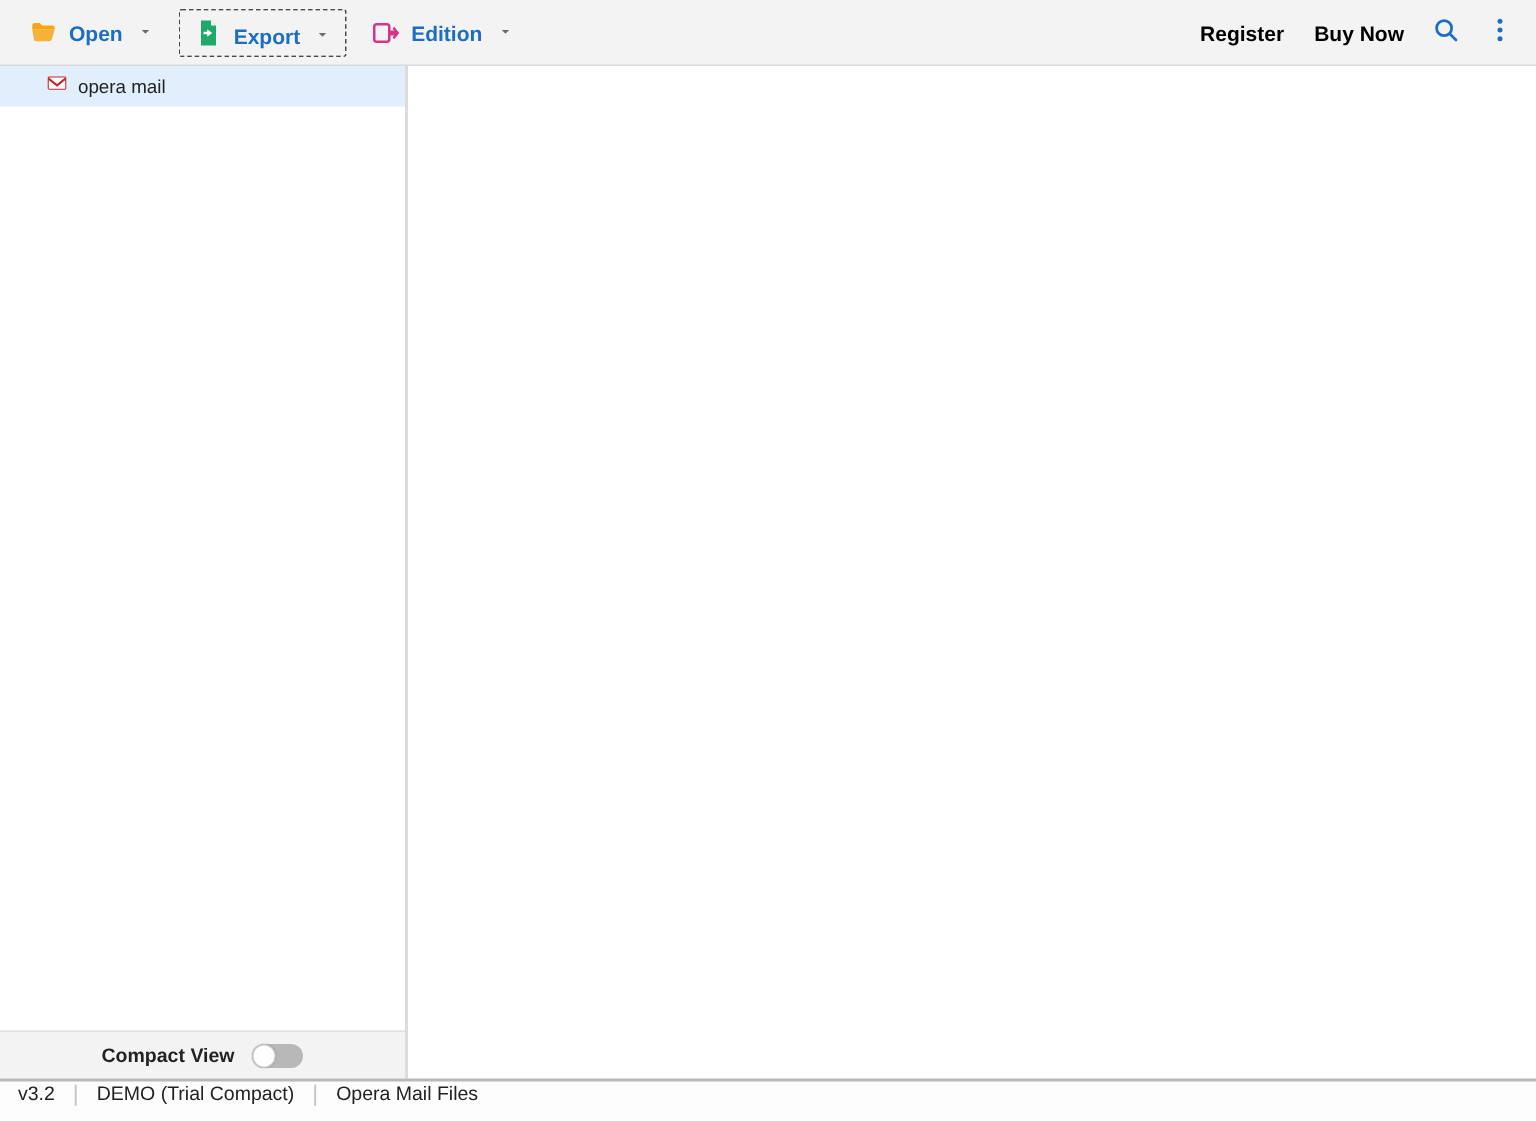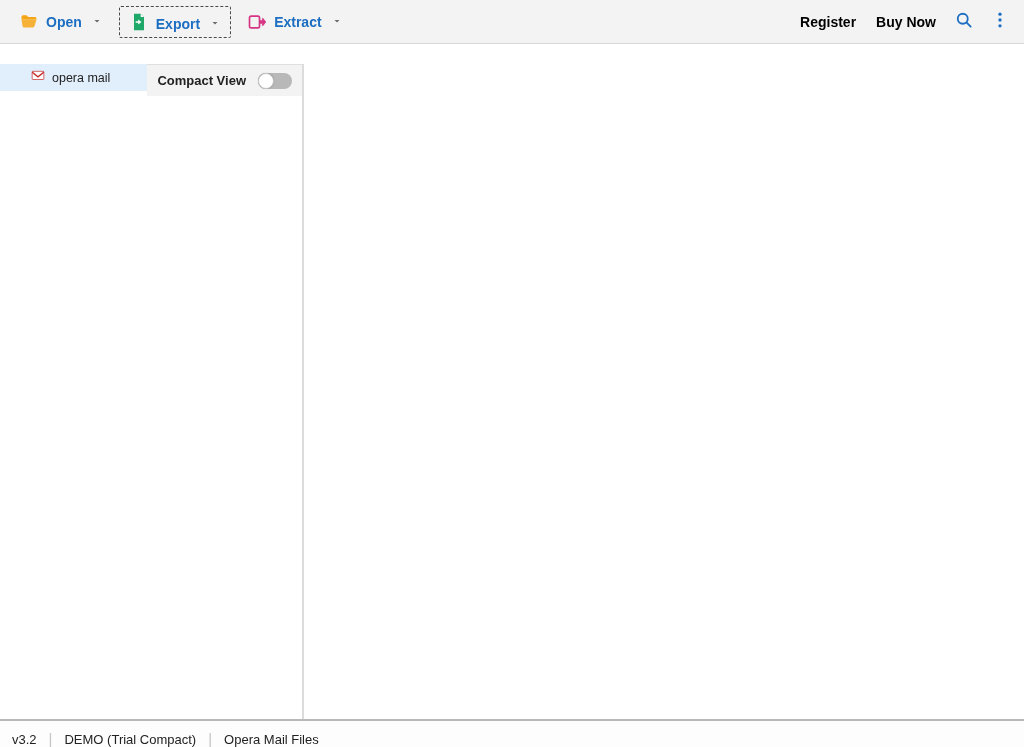--- a/index.html
+++ b/index.html
@@ -23,46 +23,46 @@
   .tb-button.selected { border: 1px dashed #4a4a4a; align-items: flex-end; }
   .tb-icon { width: 20px; height: 20px; display: inline-flex; align-items: center; justify-content: center; flex-shrink: 0; }
   .tb-caret { margin-left: 2px; }
 
   .tb-spacer { flex: 1; }
   .tb-link { padding: 6px 10px; color: #000000; font-weight: 600; font-size: 14px; cursor: pointer; user-select: none; }
   .tb-iconbtn { padding: 6px 8px; cursor: pointer; display: inline-flex; align-items: center; justify-content: center; }
 
   
   .body-row { flex: 1; display: flex; min-height: 0; }
-  .sidebar { width: 304px; display: flex; flex-direction: row; border-right: 2px solid #dcdcdc; margin-top: 20px; }
+  .sidebar { width: 272px; display: flex; flex-direction: column; border-right: 2px solid #dcdcdc; }
   .tree { flex: 1; background: #fff; overflow: auto; }
   .tree-item {
     display: flex; align-items: center; gap: 6px;
     height: 27px; padding: 0 0 0 30px;
     background: #e1eefb;
     cursor: pointer; user-select: none;
   }
   .tree-label { font-size: 12.5px; color: #222; }
 
   .compact-bar {
-    display: flex; align-items: center; justify-content: flex-end; gap: 12px;
+    display: flex; align-items: center; justify-content: center; gap: 12px;
     height: 32px; padding: 0 10px;
     background: #f3f3f3;
     border-top: 1px solid #e0e0e0;
   }
   .compact-label { font-weight: 700; font-size: 13px; color: #222; }
 
   .toggle { width: 34px; height: 16px; border-radius: 8px; background: #b8b8b8; position: relative; cursor: pointer; }
   .toggle-knob { width: 16px; height: 16px; border-radius: 50%; background: #fff; border: 1px solid #c8c8c8; position: absolute; left: 0; top: 0; box-shadow: 0 0 1px rgba(0,0,0,.3); }
 
   .main { flex: 1; background: #fff; }
 
   
   .statusbar {
-    display: flex; align-items: flex-end;
+    display: flex; align-items: flex-start;
     height: 28px; padding: 0 12px;
     border-top: 2px solid #b9b9b9; background: #fdfdfd;
     font-size: 13px; color: #222;
   }
   .status-sep { margin: 0 12px; color: #c4c4c4; font-size: 15px; }
 </style>
 </head>
 <body>
 
 <div class="app">
@@ -99,21 +99,21 @@
       </span>
     </div>
 
     <div class="tb-button">
       <span class="tb-icon">
         <svg viewBox="0 0 24 24" width="20" height="20">
           <rect x="3" y="5" width="12" height="14" rx="2" fill="none" stroke="#d63484" stroke-width="2"></rect>
           <path fill="#d63484" d="M15 10h4l-1.4-1.4L19 7l4 5-4 5-1.4-1.6L19 14h-4z"></path>
         </svg>
       </span>
-      <span>Extract</span>
+      <span>Edition</span>
       <span class="tb-caret">
         <svg viewBox="0 0 24 24" width="12" height="12">
             <path fill="#6b6b6b" d="M7 10l5 5 5-5z"></path>
           </svg>
       </span>
     </div>
 
     <div class="tb-spacer"></div>
 
     <div class="tb-link">Register</div>

